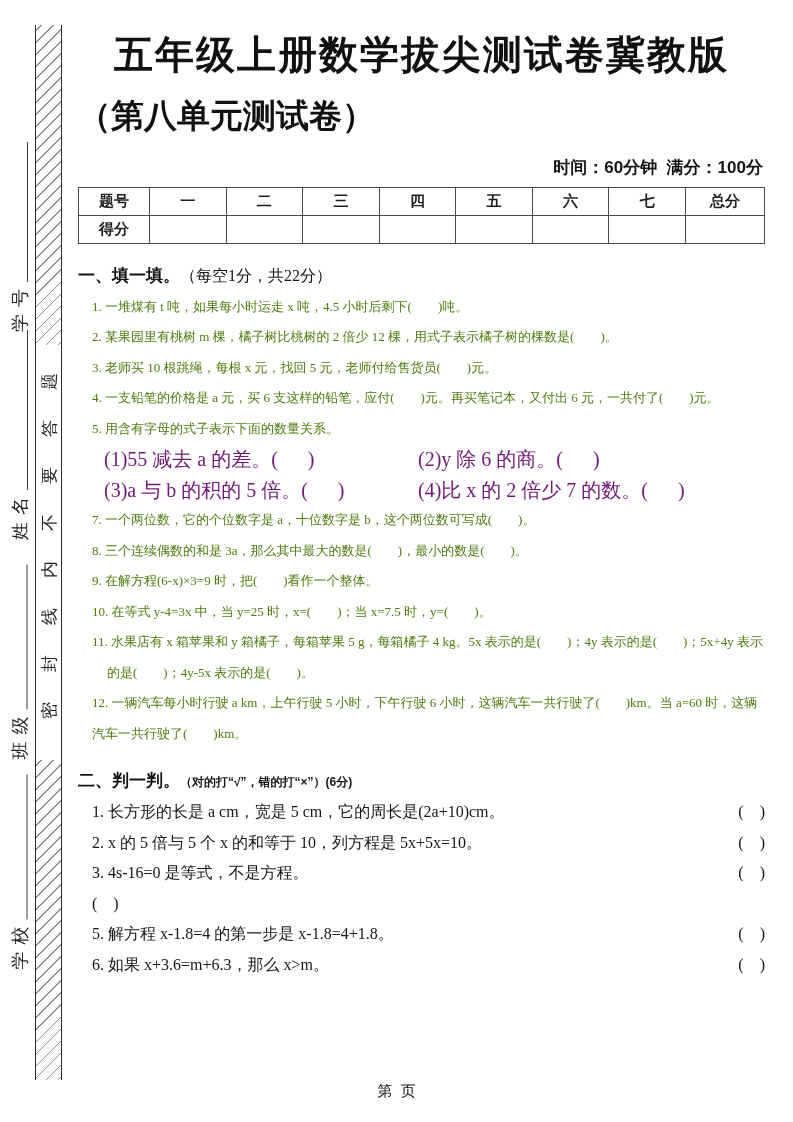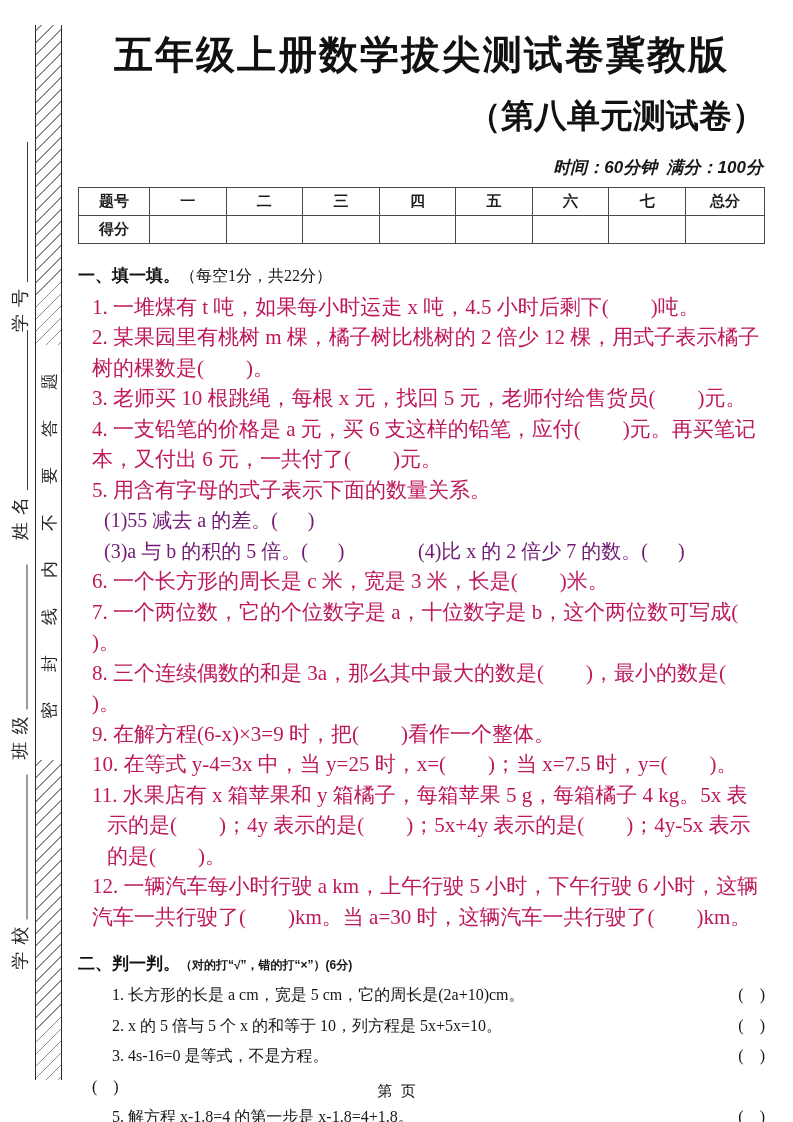--- a/index.html
+++ b/index.html
@@ -43,61 +43,61 @@
   #field-class{left:-78px;top:651px;width:195px;}
   #field-school{left:-78px;top:861px;width:195px;}
   
   .main{position:absolute;left:78px;top:0;width:687px;}
   .title{
     margin:30px 0 0 0;text-align:center;
     font-family:"Liberation Sans","DejaVu Sans",sans-serif;
     font-weight:700;font-size:39px;line-height:1.3;letter-spacing:2px;color:#111;
   }
   .subtitle{
-    margin:14px 0 0 0;text-align:right;
+    margin:14px 0 0 0;text-align:left;
     font-family:"Liberation Sans","DejaVu Sans",sans-serif;
     font-weight:700;font-size:33px;line-height:1.3;color:#111;
   }
   .meta{
     margin:20px 2px 0 0;text-align:right;
     font-family:"Liberation Sans","DejaVu Sans",sans-serif;
-    font-weight:700;font-size:17px;line-height:1.2;color:#151515;white-space:pre;font-style:italic;
+    font-weight:700;font-size:17px;line-height:1.2;color:#151515;white-space:pre;
   }
   table.score{
     margin-top:9px;width:100%;border-collapse:collapse;table-layout:fixed;
   }
   table.score td{
     border:1.2px solid #4a4a4a;height:27px;text-align:center;vertical-align:middle;
     font-family:"Liberation Sans","DejaVu Sans",sans-serif;
     font-weight:600;font-size:15px;color:#1d1d1d;padding:0;
   }
   td.col-first{width:70px;}
   td.col-last{width:78px;}
   
   .sec-heading{margin:17px 0 0 0;font-size:17px;line-height:30px;}
   .sec-label{
     font-family:Liberation Mono, monospace;
     font-weight:700;color:#111;
   }
   .sec-note{font-weight:400;font-size:16px;color:#161616;}
   .sec-note.sans{font-family:"Liberation Sans","DejaVu Sans",sans-serif;font-weight:700;font-size:12px;}
   .q{
-    margin:0;padding-left:14px;font-size:21px;line-height:30.5px;
-    white-space:pre-wrap;color:#be185d;
+    margin:0;padding-left:14px;font-size:13px;line-height:30.5px;
+    white-space:pre-wrap;color:#4d7c0f;
   }
   .q.hang{padding-left:29px;text-indent:-15px;}
   .sub-row{display:flex;padding-left:26px;font-size:20px;line-height:30.5px;color:#701a75;}
   .sub-row .sub-l{width:314px;white-space:pre;}
   .sub-row .sub-r{flex:1;white-space:pre;}
   .tf{
     display:flex;justify-content:space-between;align-items:baseline;
     padding-left:14px;font-size:16px;line-height:30.5px;color:#161616;
   }
   .tf:first-of-type{margin-top:4px;}
-  .tf .tf-text{white-space:pre-wrap;margin-left:20px;}
+  .tf .tf-text{white-space:pre-wrap;}
   .tf .blank{white-space:pre;flex:0 0 auto;}
   
   .footer{
     position:absolute;left:0;top:1082px;width:793px;text-align:center;
     font-family:"Liberation Sans","DejaVu Sans",sans-serif;
     font-weight:400;font-size:15px;color:#111;white-space:pre;
   }
 </style>
 </head>
 <body>
@@ -163,32 +163,32 @@
 
     <p class="sec-heading"><span class="sec-label">一、填一填。</span><span class="sec-note">（每空1分，共22分）</span></p>
 
     <p class="q">1. 一堆煤有 t 吨，如果每小时运走 x 吨，4.5 小时后剩下(        )吨。</p>
     <p class="q">2. 某果园里有桃树 m 棵，橘子树比桃树的 2 倍少 12 棵，用式子表示橘子树的棵数是(        )。</p>
     <p class="q">3. 老师买 10 根跳绳，每根 x 元，找回 5 元，老师付给售货员(        )元。</p>
     <p class="q">4. 一支铅笔的价格是 a 元，买 6 支这样的铅笔，应付(        )元。再买笔记本，又付出 6 元，一共付了(        )元。</p>
     <p class="q">5. 用含有字母的式子表示下面的数量关系。</p>
     <div class="sub-row">
       <span class="sub-l">(1)55 减去 a 的差。(      )</span>
+      <span class="sub-r">(2)y 除 6 的商。(      )</span>
     </div>
     <div class="sub-row">
       <span class="sub-l">(3)a 与 b 的积的 5 倍。(      )</span>
       <span class="sub-r">(4)比 x 的 2 倍少 7 的数。(      )</span>
     </div>
-    <p class="q">6. 一个长方形的周长是 c 米，宽是 3 米，长是(        )米。</p>
     <p class="q">7. 一个两位数，它的个位数字是 a，十位数字是 b，这个两位数可写成(        )。</p>
     <p class="q">8. 三个连续偶数的和是 3a，那么其中最大的数是(        )，最小的数是(        )。</p>
     <p class="q">9. 在解方程(6-x)×3=9 时，把(        )看作一个整体。</p>
     <p class="q">10. 在等式 y-4=3x 中，当 y=25 时，x=(        )；当 x=7.5 时，y=(        )。</p>
     <p class="q hang">11. 水果店有 x 箱苹果和 y 箱橘子，每箱苹果 5 g，每箱橘子 4 kg。5x 表示的是(        )；4y 表示的是(        )；5x+4y 表示的是(        )；4y-5x 表示的是(        )。</p>
-    <p class="q">12. 一辆汽车每小时行驶 a km，上午行驶 5 小时，下午行驶 6 小时，这辆汽车一共行驶了(        )km。当 a=30 时，这辆汽车一共行驶了(        )km。</p>
+    <p class="q">12. 一辆汽车每小时行驶 a km，上午行驶 5 小时，下午行驶 6 小时，这辆汽车一共行驶了(        )km。当 a=60 时，这辆汽车一共行驶了(        )km。</p>
 
     <p class="sec-heading"><span class="sec-label">二、判一判。</span><span class="sec-note sans">（对的打“√”，错的打“×”）(6分)</span></p>
 
     <div class="tf">
       <span class="tf-text">1. 长方形的长是 a cm，宽是 5 cm，它的周长是(2a+10)cm。</span>
       <span class="blank">(    )</span>
     </div>
     <div class="tf">
       <span class="tf-text">2. x 的 5 倍与 5 个 x 的和等于 10，列方程是 5x+5x=10。</span>
       <span class="blank">(    )</span>

